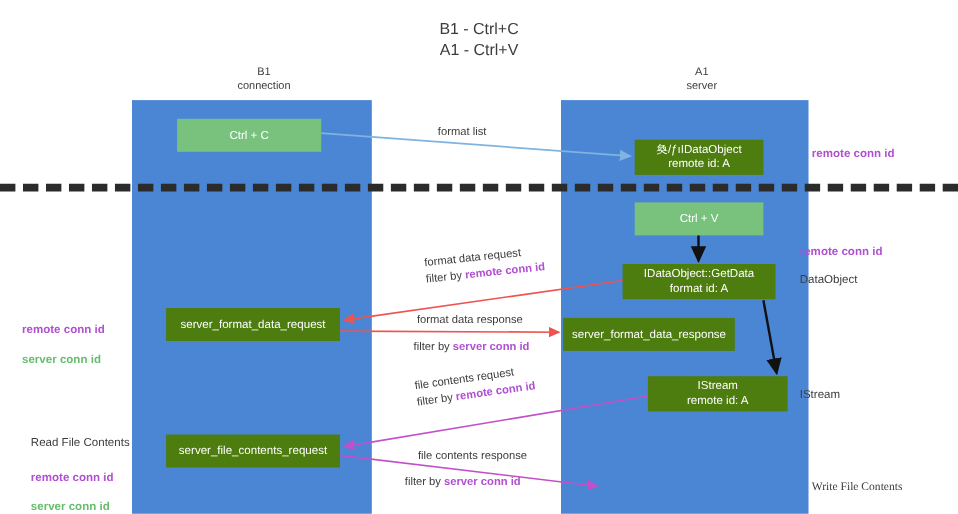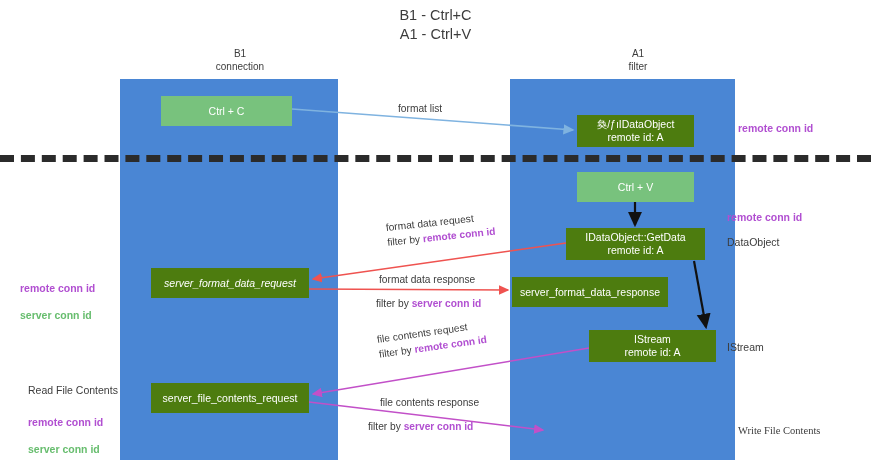--- a/index.html
+++ b/index.html
@@ -4,21 +4,21 @@
 <style>
   html,body{margin:0;padding:0;}
   body{
     width:871px;height:467px;
     background:#ffffff;
     font-family:"Liberation Sans", sans-serif;
     overflow:hidden;
     position:relative;
     color:#3c3c3c;
   }
-  #stage{position:absolute;left:0;top:0;width:871px;height:328px;}
+  #stage{position:absolute;left:0;top:12px;width:871px;height:328px;}
 
   
   .title{
     position:absolute;left:0;top:6px;width:871px;
     text-align:center;font-size:14.5px;line-height:19px;
     color:#3c3c3c;white-space:pre-line;
   }
 
   
   .colhead{
@@ -50,21 +50,21 @@
   .node.green{background:#78c27d;}
   .node.orange{background:#4d7c0f;}
 
   #n-ctrlc   {left:161px;top:96px;width:131px;height:26px;}
   #n-idataobj{left:577px;top:115px;width:117px;height:32px;}
   #n-ctrlv   {left:577px;top:172px;width:117px;height:26px;}
   #n-getdata {left:566px;top:228px;width:139px;height:32px;}
   #n-sfdresp {left:512px;top:277px;width:156px;height:26px;}
   #n-istream {left:589px;top:330px;width:127px;height:32px;}
   #n-sfcresp {left:546px;top:417px;width:161px;height:26px;}
-  #n-sfdreq  {left:151px;top:268px;width:158px;height:26px;font-style:italic;}
+  #n-sfdreq  {left:151px;top:268px;width:158px;height:26px;}
   #n-sfcreq  {left:151px;top:383px;width:158px;height:26px;}
 
   
   .ann{position:absolute;font-size:10.5px;line-height:13.5px;white-space:pre-line;}
   .purple{color:#b14fd1;font-weight:bold;}
   .green-t{color:#67bd6e;font-weight:bold;}
   .plain{color:#3c3c3c;}
 
   #a-rci-top   {left:738px;top:122px;}
   #a-rci-mid   {left:727px;top:211px;}
@@ -105,21 +105,21 @@
 
   <div class="title">B1 - Ctrl+C
 A1 - Ctrl+V</div>
 
   <div class="lane" id="lane-b1"></div>
   <div class="lane" id="lane-a1"></div>
 
   <div class="colhead" id="col-b1">B1
 connection</div>
   <div class="colhead" id="col-a1">A1
-filter</div>
+server</div>
 
   <svg id="edges" viewBox="0 0 871 467">
     <defs>
       <marker id="ah-blue" markerWidth="7" markerHeight="7" refX="6" refY="3.2" orient="auto">
         <path d="M0,0 L7,3.2 L0,6.4 z" fill="#7fb3e0"></path>
       </marker>
       <marker id="ah-red" markerWidth="7" markerHeight="7" refX="6" refY="3.2" orient="auto">
         <path d="M0,0 L7,3.2 L0,6.4 z" fill="#ef5350"></path>
       </marker>
       <marker id="ah-mag" markerWidth="7" markerHeight="7" refX="6" refY="3.2" orient="auto">
@@ -145,21 +145,21 @@
     <path d="M309,402 L543,430" stroke="#c250c8" stroke-width="1.5" fill="none" marker-end="url(#ah-mag)"></path>
   </svg>
 
   <div id="divider"></div>
 
   <div class="node green" id="n-ctrlc">Ctrl + C</div>
   <div class="node orange" id="n-idataobj">奐/ƒıIDataObject
 remote id: A</div>
   <div class="node green" id="n-ctrlv">Ctrl + V</div>
   <div class="node orange" id="n-getdata">IDataObject::GetData
-remote id: A</div>
+format id: A</div>
   <div class="node orange" id="n-sfdresp">server_format_data_response</div>
   <div class="node orange" id="n-istream">IStream
 remote id: A</div>
   <div class="node orange" id="n-sfdreq">server_format_data_request</div>
   <div class="node orange" id="n-sfcreq">server_file_contents_request</div>
 
   <div class="elabel" id="el-formatlist">format list</div>
 
   <div class="elabel" id="el-fdr">
     <span>format data request</span>

